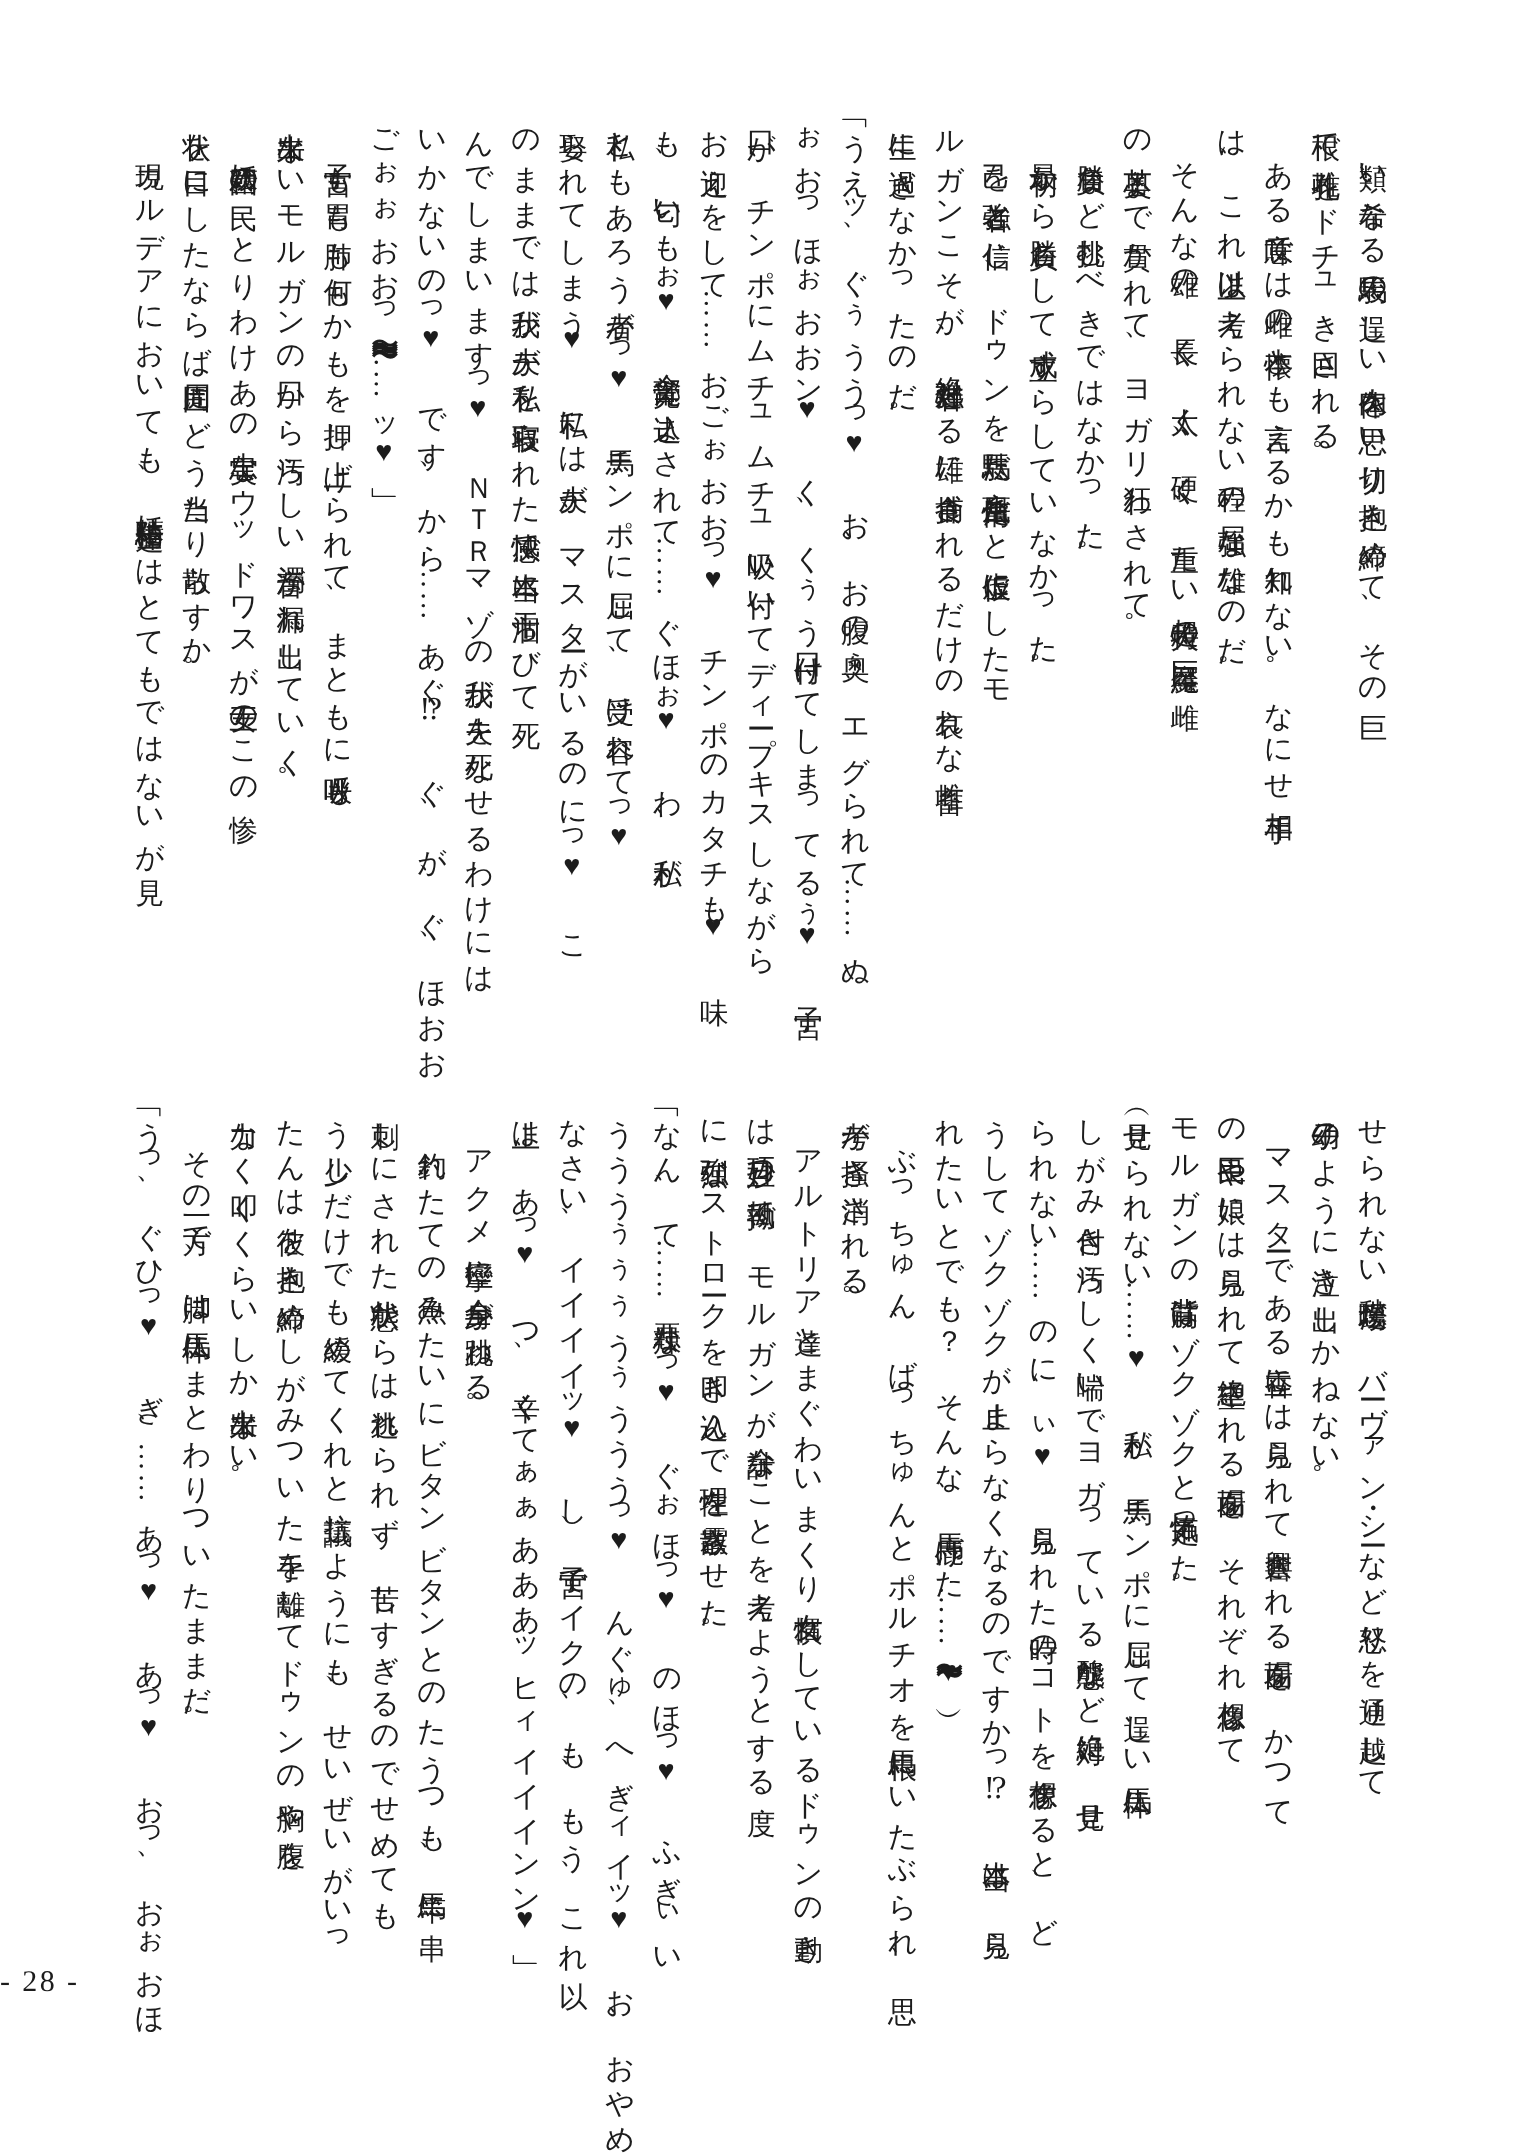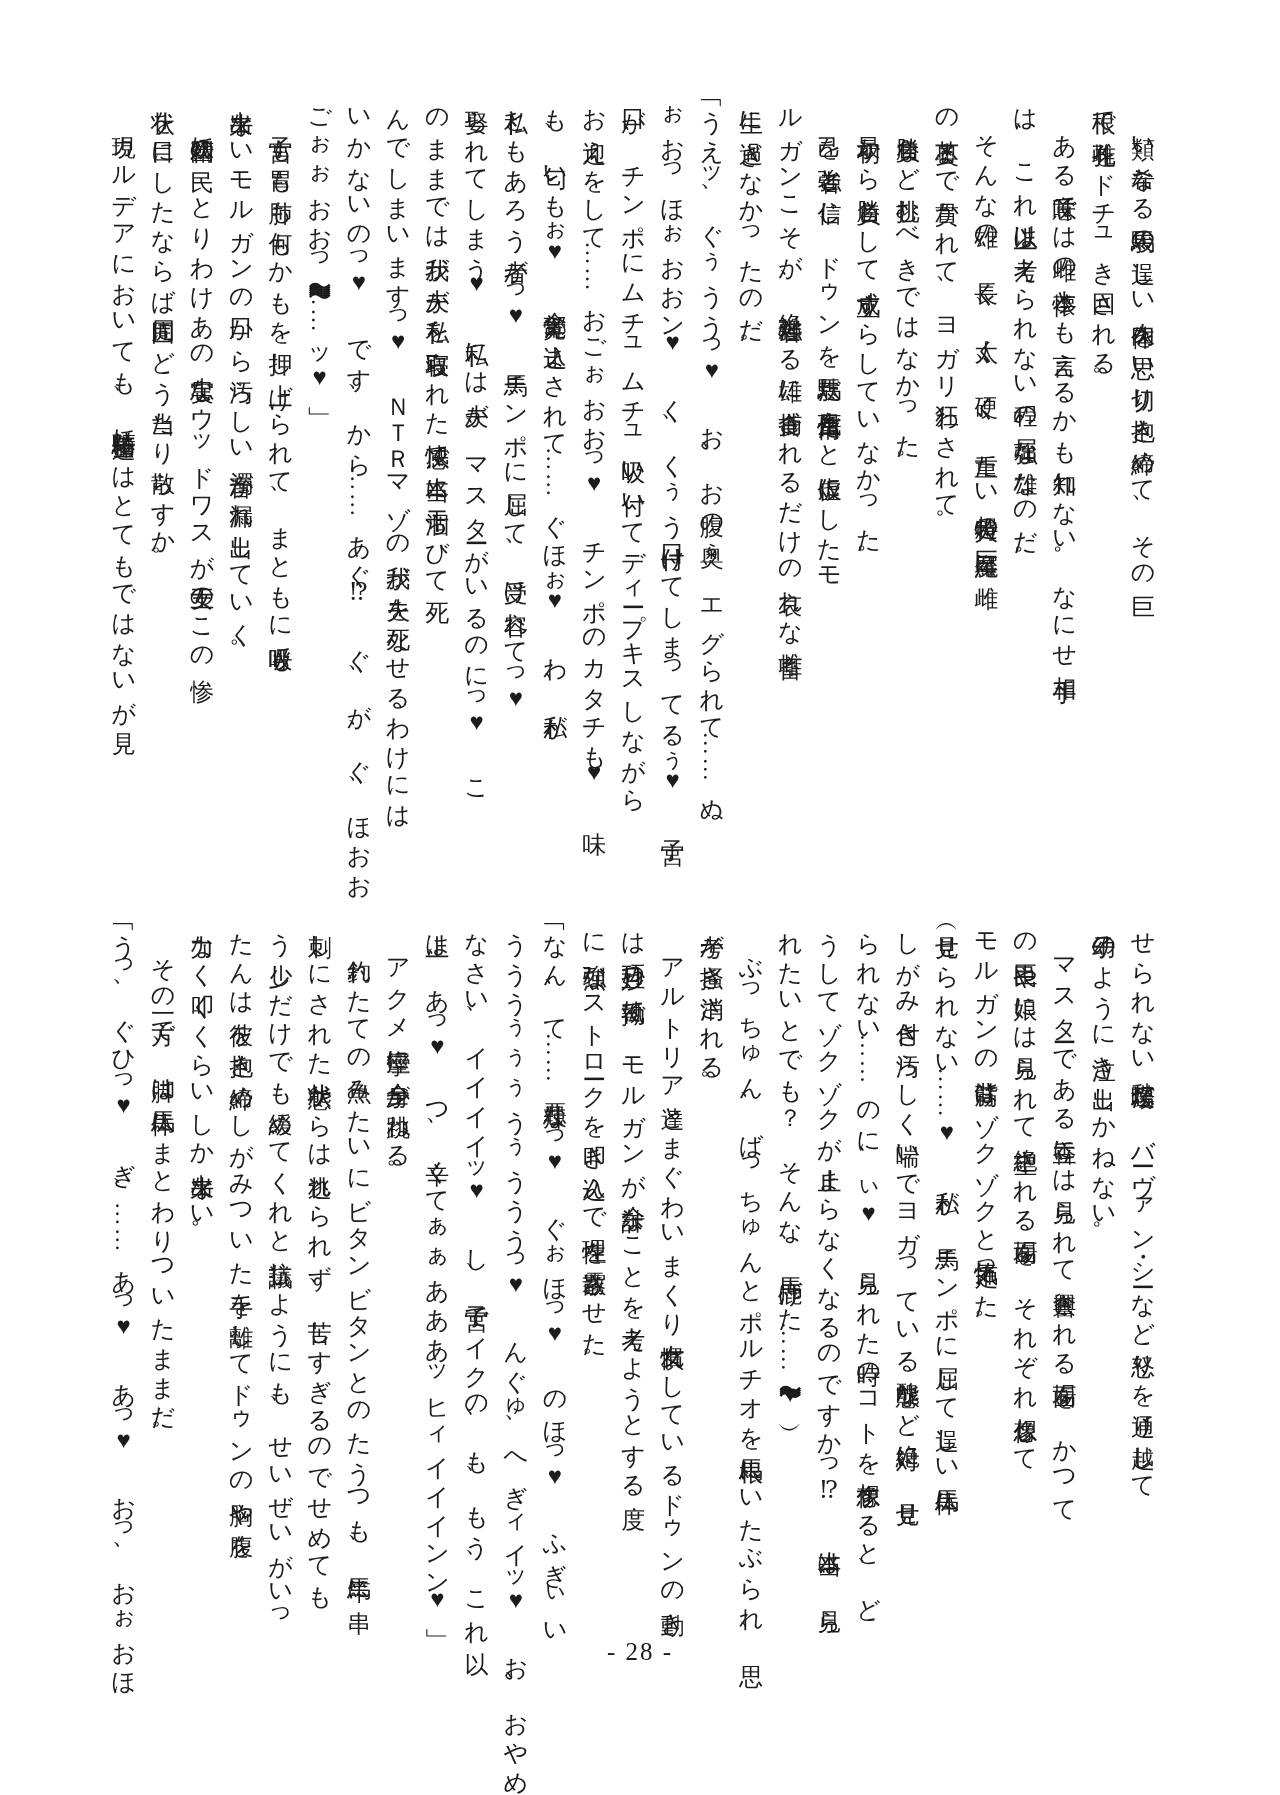--- a/index.html
+++ b/index.html
@@ -28,21 +28,20 @@
     padding: 0;
     font-size: 24px;
     line-height: 39.2px;   
     letter-spacing: 2px;
   }
   .page-number {
     position: absolute;
     left: 0;
     right: 0;
     top: 1638px;
-    text-align: center;
     font-size: 25px;
     letter-spacing: 2px;
   }
 </style>
 </head>
 <body>
 
 <div class="page">
   <div class="text-band top">
       <p class="tcol">　類い希なる駿馬の逞しい肉体を思い切り抱き締めて、その巨</p>

